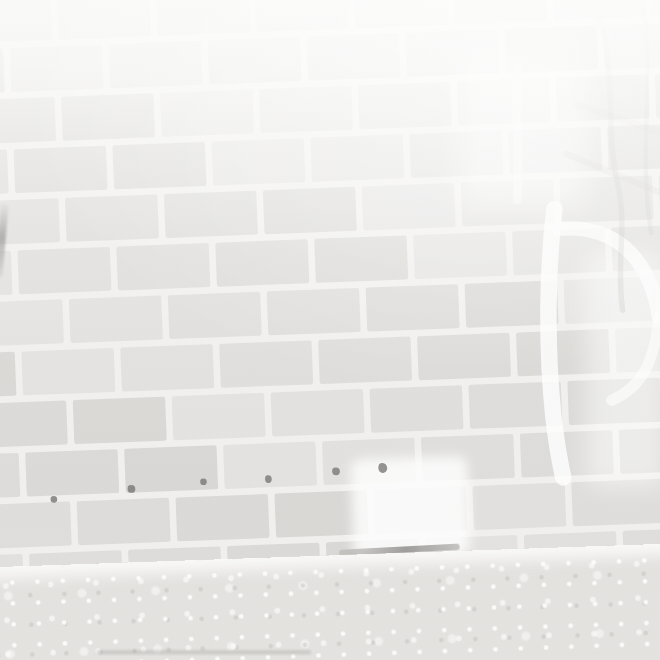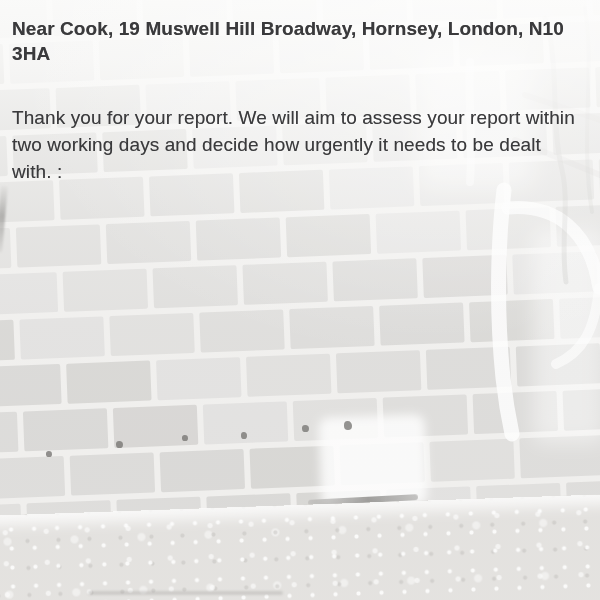--- a/index.html
+++ b/index.html
@@ -225,17 +225,15 @@
     <div class="shadowbar"></div>
     <div class="sliver"></div>
 
     <div class="ground"></div>
     <div class="smudge"></div>
 
     <div class="washout"></div>
   </div>
 
   <div class="caption">
-    <h1>Near Cook, 19 Muswell Hill Broadway, Hornsey, London, N10 3HA</h1>
-    <p>Thank you for your report. We will aim to assess your report within two working days and decide how urgently it needs to be dealt with. :</p>
   </div>
 
 </div>
 
 </body></html>

